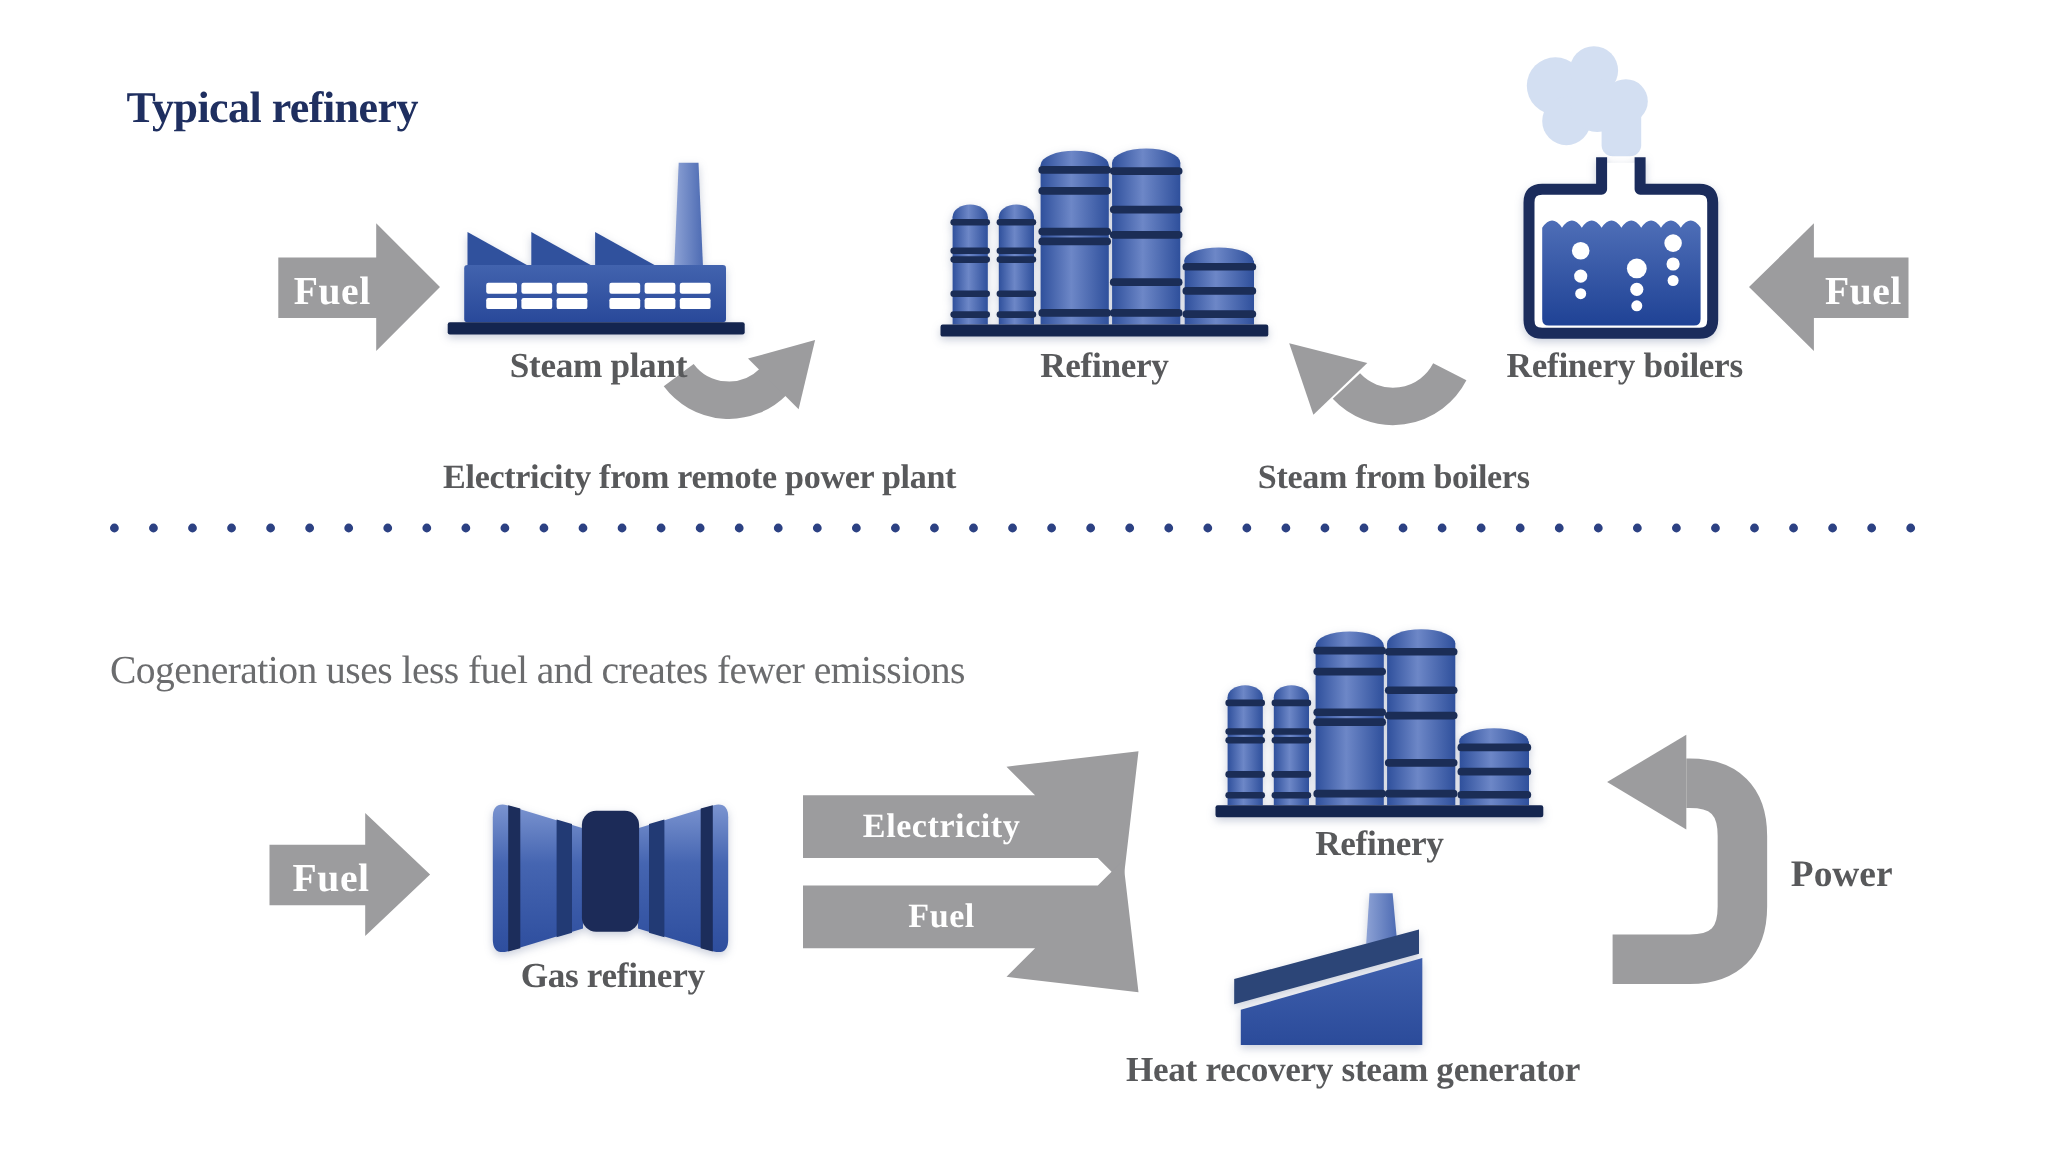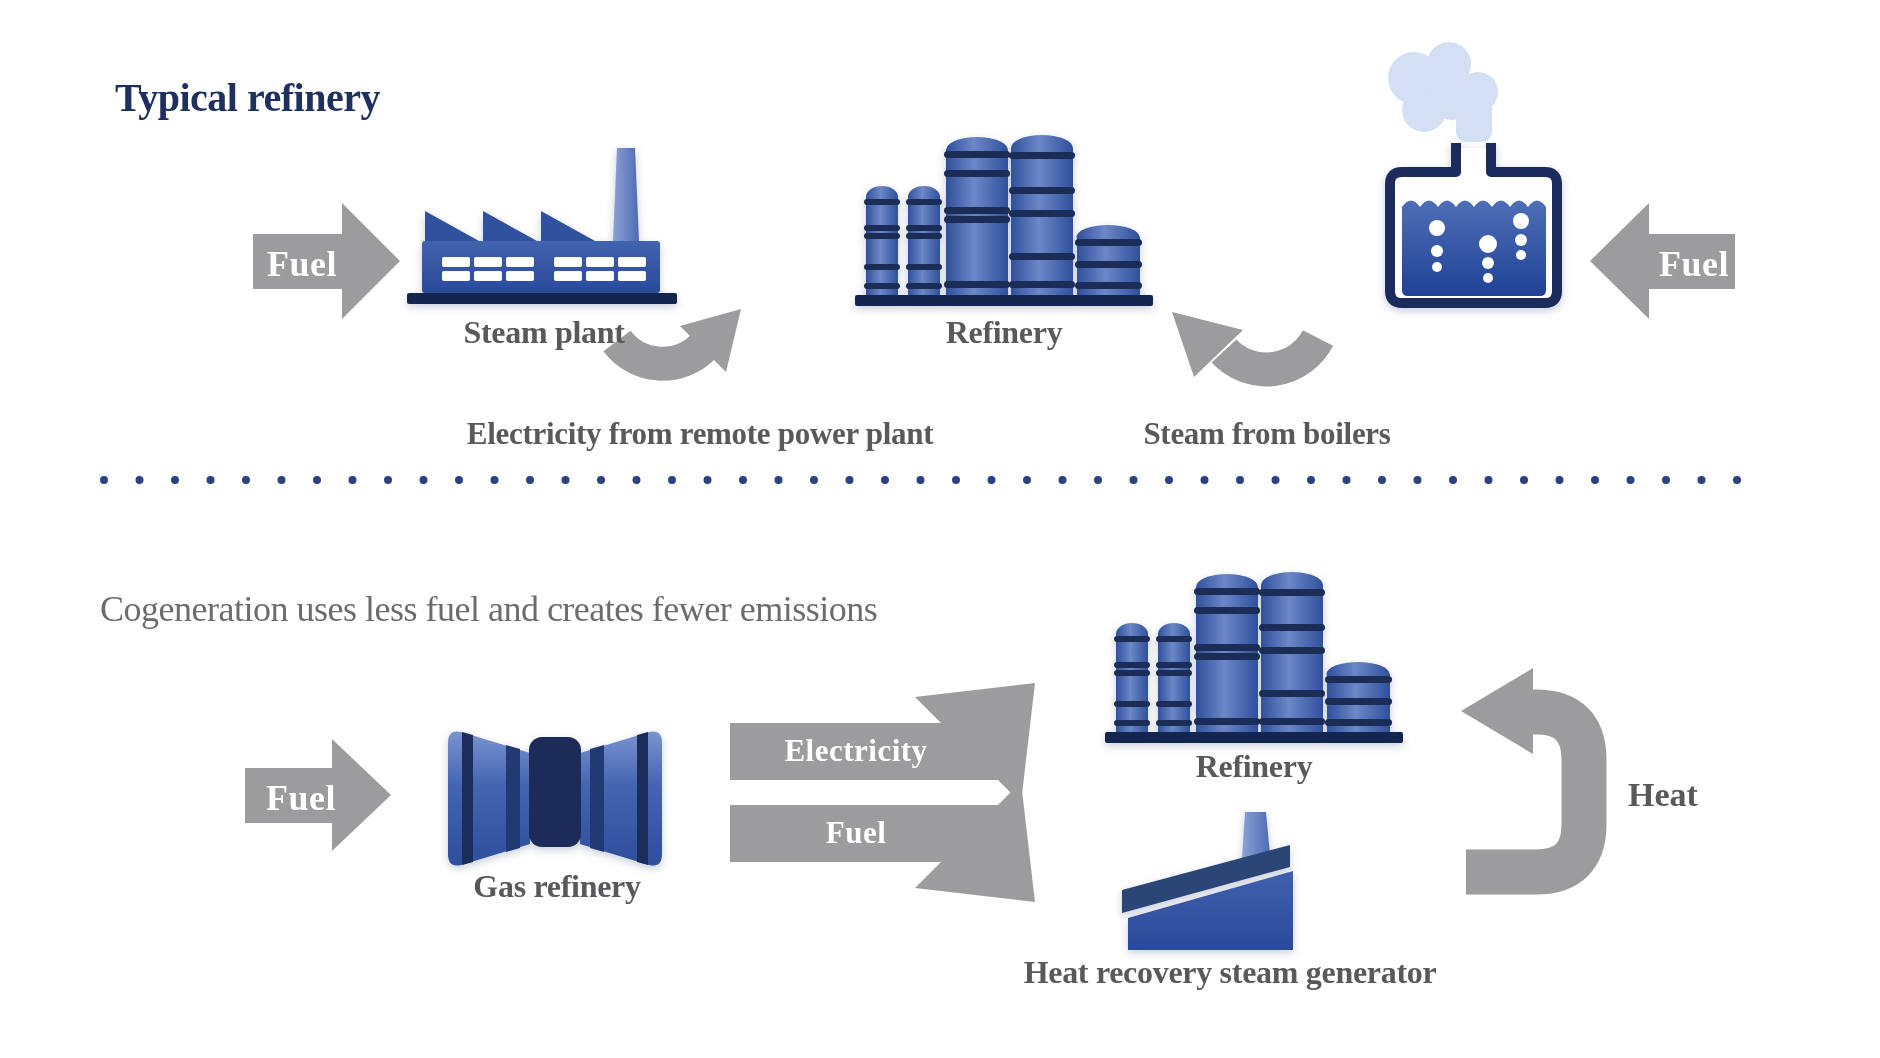--- a/index.html
+++ b/index.html
@@ -202,27 +202,28 @@
       <path d="M 1466,872 L 1536,872 Q 1584,872 1584,824 L 1584,760 Q 1584,712 1536,712 L 1533,712" fill="none" stroke="#9c9c9e" stroke-width="45"></path>
       <polygon points="1461,711 1533,668 1533,754" fill="#9c9c9e"></polygon>
     </g>
   </svg>
 
   <div class="lbl title" style="left:115px;top:74px;">Typical refinery</div>
 
   <div class="lbl arrowtxt" style="left:302px;top:243px;">Fuel</div>
   <div class="lbl nodelbl" style="left:544px;top:314px;">Steam plant</div>
   <div class="lbl nodelbl" style="left:1004px;top:314px;">Refinery</div>
+  <div class="lbl nodelbl" style="left:1477px;top:314px;">Refinery boilers</div>
   <div class="lbl arrowtxt" style="left:1694px;top:243px;">Fuel</div>
-  <div class="lbl flowlbl" style="left:700px;top:416px;">Electricity from remote power plant</div>
+  <div class="lbl flowlbl" style="left:636px;top:416px;">Electricity from remote power plant</div>
   <div class="lbl flowlbl" style="left:1267px;top:416px;">Steam from boilers</div>
 
   <div class="lbl subtitle" style="left:100px;top:588px;">Cogeneration uses less fuel and creates fewer emissions</div>
 
   <div class="lbl arrowtxt" style="left:301px;top:777px;">Fuel</div>
   <div class="lbl nodelbl" style="left:557px;top:868px;">Gas refinery</div>
   <div class="lbl arrowtxt" style="left:856px;top:733px;font-size:31px;">Electricity</div>
   <div class="lbl arrowtxt" style="left:856px;top:815px;font-size:31px;">Fuel</div>
   <div class="lbl nodelbl" style="left:1254px;top:748px;">Refinery</div>
-  <div class="lbl steamlbl" style="left:1628px;top:776px;">Heat</div>
+  <div class="lbl steamlbl" style="left:1628px;top:776px;">Power</div>
   <div class="lbl nodelbl" style="left:1230px;top:954px;">Heat recovery steam generator</div>
 
 </div>
 
 </body></html>

